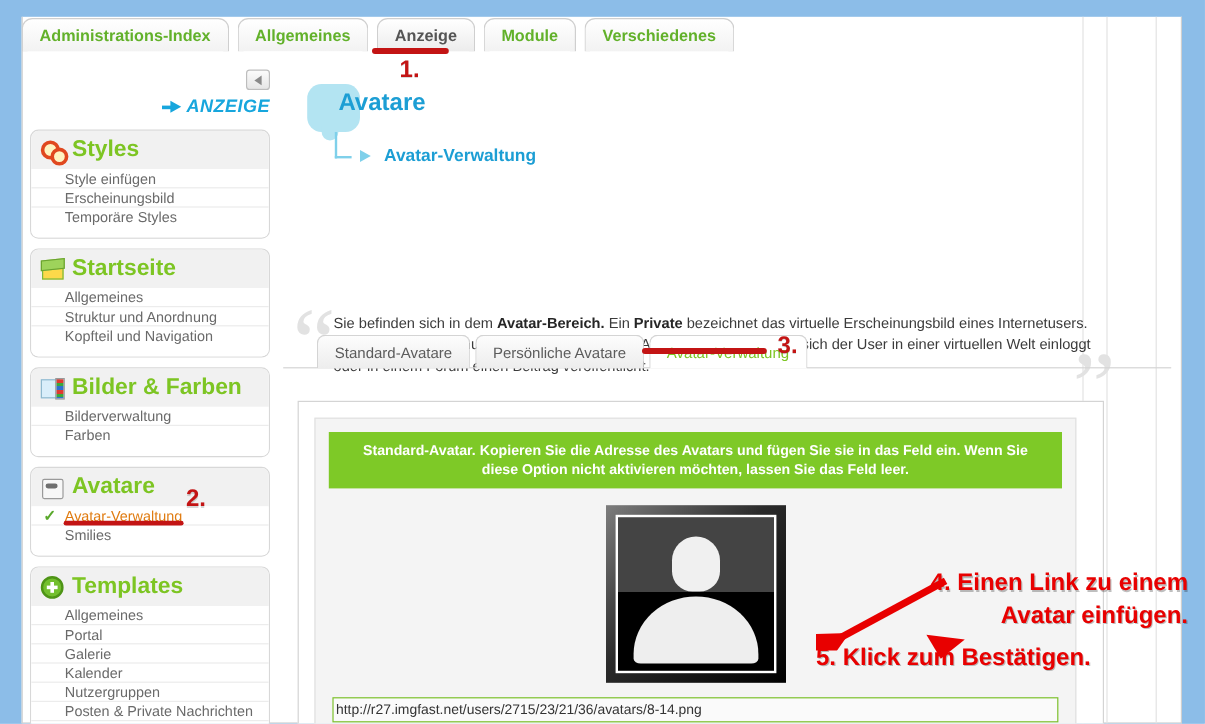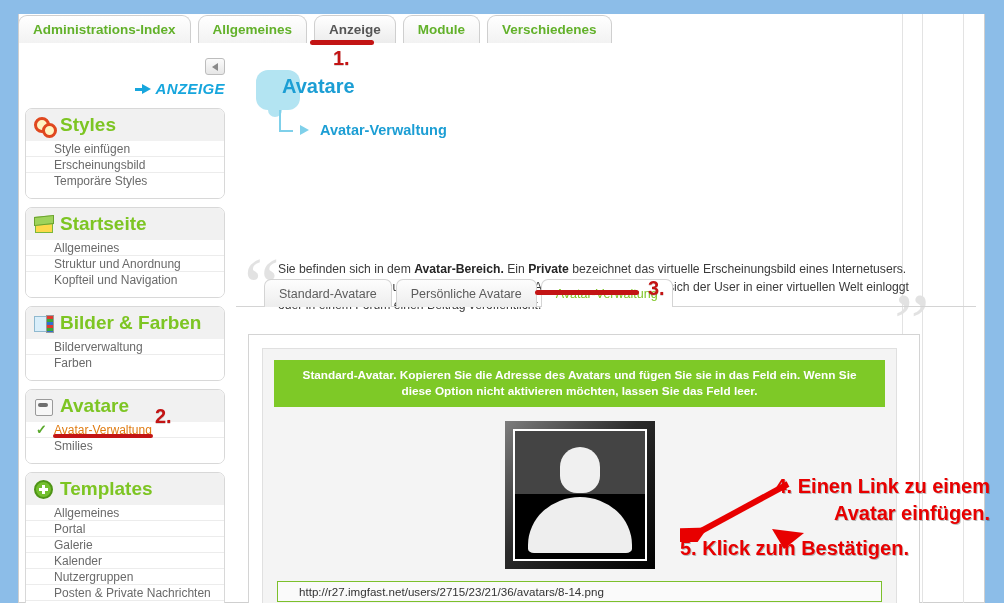--- a/index.html
+++ b/index.html
@@ -335,21 +335,21 @@
     border-radius: 52px 52px 6px 6px / 48px 48px 4px 4px;
   }
 
   .url-row { padding: 12px 14px 0 14px; }
   .url-input {
     width: 100%; height: 21px;
     background: #fafafa;
     border: 1px solid #7cc02b;
     font-size: 11.6px;
     color: #333333;
-    padding: 0 21px;
+    padding: 0 2px;
     font-family: "Liberation Sans", sans-serif;
   }
   .btn-row { display:flex; justify-content:center; padding-top: 9px; position:relative; }
 
   
   .callout {
     position:absolute;
     color: #e80000;
     font-size: 20px;
     font-weight: bold;

